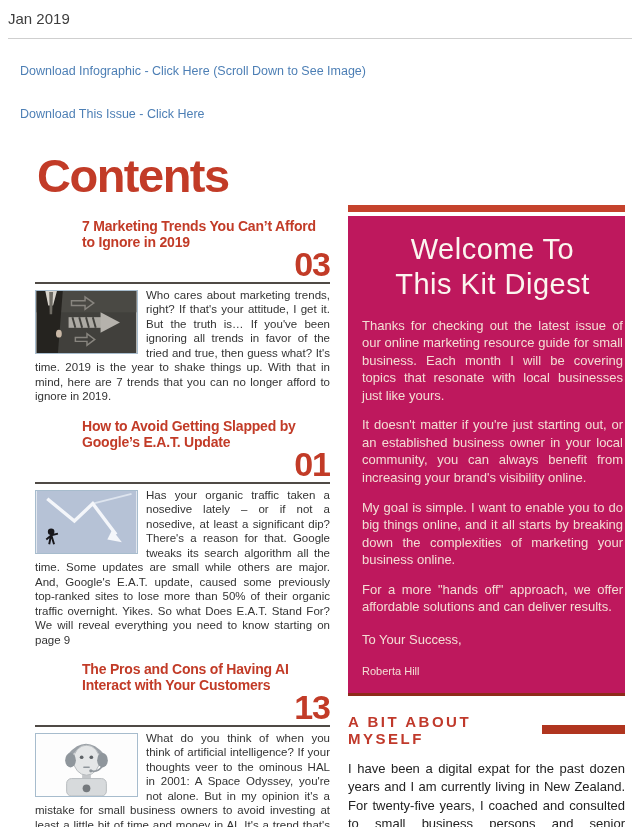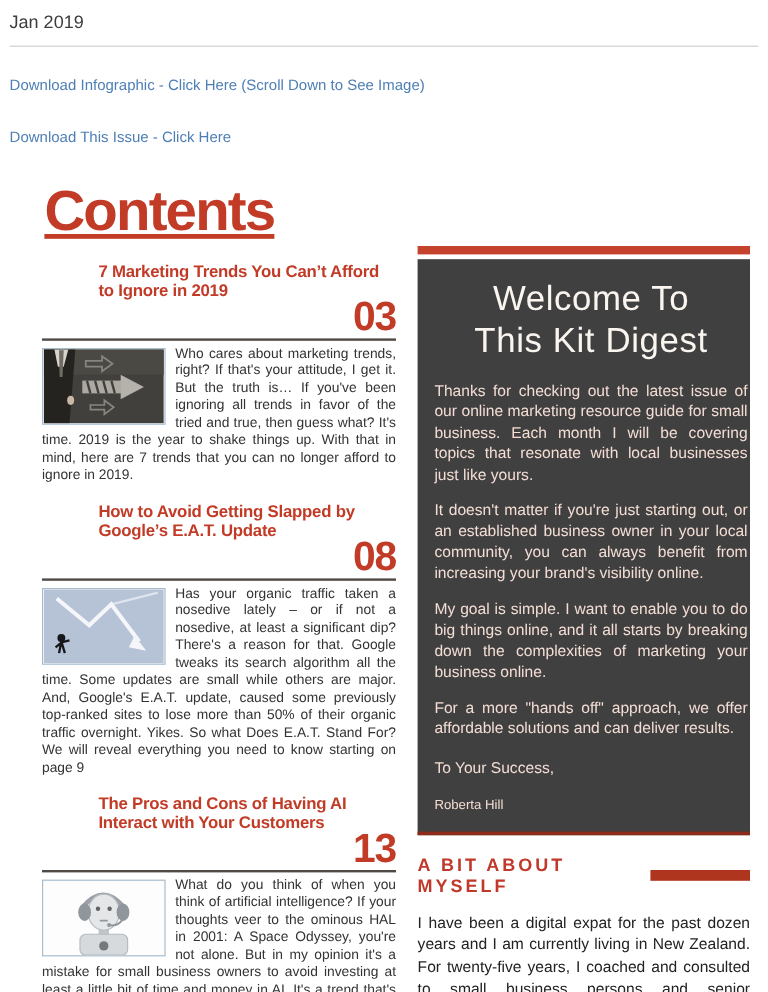--- a/index.html
+++ b/index.html
@@ -5,30 +5,30 @@
   * { margin:0; padding:0; box-sizing:border-box; }
   body { background:#e9e9e9; font-family:"Liberation Sans", sans-serif; }
   .page {
     position:relative; width:640px; height:827px; margin:0 auto;
     background:#ffffff; overflow:hidden;
   }
   
   .top-header { padding:10px 8px 0 8px; }
   .date-title { font-size:15px; color:#3d3d3d; padding-bottom:11px; }
   .rule { border:none; border-top:1px solid #cfcfcf; margin:0; }
-  .dl-link { display:block; font-size:12.5px; color:#4d7fb5; text-decoration:none; cursor:pointer; }
+  .dl-link { display:block; font-size:12.5px; color:#4d7fb5; text-decoration:none; cursor:pointer;margin-left:12px; }
   .dl-link.first { margin-top:25px; }
   .dl-link.second { margin-top:29px; }
   
   .newsletter { display:flex; margin:27px 15px 0 35px; gap:18px; align-items:flex-start; }
   .left-col { flex:0 0 295px; }
   .right-col { flex:1 1 auto; margin-top:57px; }
   .contents-title {
     font-size:47px; font-weight:bold; color:#c23b27;
-    letter-spacing:-1.5px; margin:4px 0 20px 2px; line-height:1;text-decoration:underline;
+    letter-spacing:-1.5px; margin:4px 0 20px 2px; line-height:1;
   }
   .toc-article { margin-bottom:15px; }
   .title-row {
     display:flex; align-items:flex-end; justify-content:space-between;
     border-bottom:2px solid #4f4a45; padding-bottom:3px; margin-bottom:4px;flex-direction:column;
   }
   .article-title {
     width:248px; font-size:14px; font-weight:bold; color:#c23b27;
     line-height:1.14; letter-spacing:-0.2px;
   }
@@ -40,21 +40,21 @@
     font-size:11.5px; line-height:14.5px; color:#333333; text-align:justify;
   }
   .thumb {
     float:left; width:103px; height:64px; border:1px solid #a7bccd;
     margin:2px 8px 2px 0; background:#fff; overflow:hidden; display:block;
   }
   .thumb svg { display:block; width:100%; height:100%; }
   
   .welcome-strip { height:7px; background:#c5422c; margin-bottom:4px; }
   .welcome-box {
-    background:#404040; padding:10px 2px 14px 14px;
+    background:#be185d; padding:10px 2px 14px 14px;
     border-bottom:3px solid #8e2a1a;
   }
   .welcome-title {
     font-size:29px; font-weight:400; color:#fbf5ef; text-align:center;
     line-height:1.2; margin:6px 0 15px 0; letter-spacing:0.5px;
   }
   .welcome-p {
     font-size:13px; line-height:1.35; color:#f3ddd4; text-align:justify;
     margin-bottom:12px;
   }
@@ -113,21 +113,21 @@
               <path d="M40 48 h12 v-4 l8 6 -8 6 v-4 h-12 z" fill="none" stroke="#88857f" stroke-width="1.5"></path>
             </svg>
           </span>
           <span>Who cares about marketing trends, right? If that's your attitude, I get it. But the truth is… If you've been ignoring all trends in favor of the tried and true, then guess what? It's time. 2019 is the year to shake things up.  With that in mind, here are 7 trends that you can no longer afford to ignore in 2019.</span>
         </div>
       </article>
 
       <article class="toc-article">
         <div class="title-row">
           <h3 class="article-title">How to Avoid Getting Slapped by Google’s E.A.T. Update</h3>
-          <div class="article-page">08</div>
+          <div class="article-page">01</div>
         </div>
         <div class="article-desc">
           <span class="thumb">
             <svg viewBox="0 0 103 64">
               <rect width="103" height="64" fill="#b6c2d6"></rect>
               <path d="M58 13 L98 3" stroke="#dde4ee" stroke-width="2" fill="none"></path>
               <path d="M11 8 L39 31 L58 13 L82 45" stroke="#f4f6fa" stroke-width="3.5" fill="none"></path>
               <polygon points="78,40 88,53 73,50" fill="#f4f6fa"></polygon>
               <circle cx="15" cy="42" r="3.4" fill="#17161a"></circle>
               <path d="M15 45 L13 55 M15 45 L18 55 M15 46 L10 50 M14 46 L22 44" stroke="#17161a" stroke-width="2" fill="none"></path>

